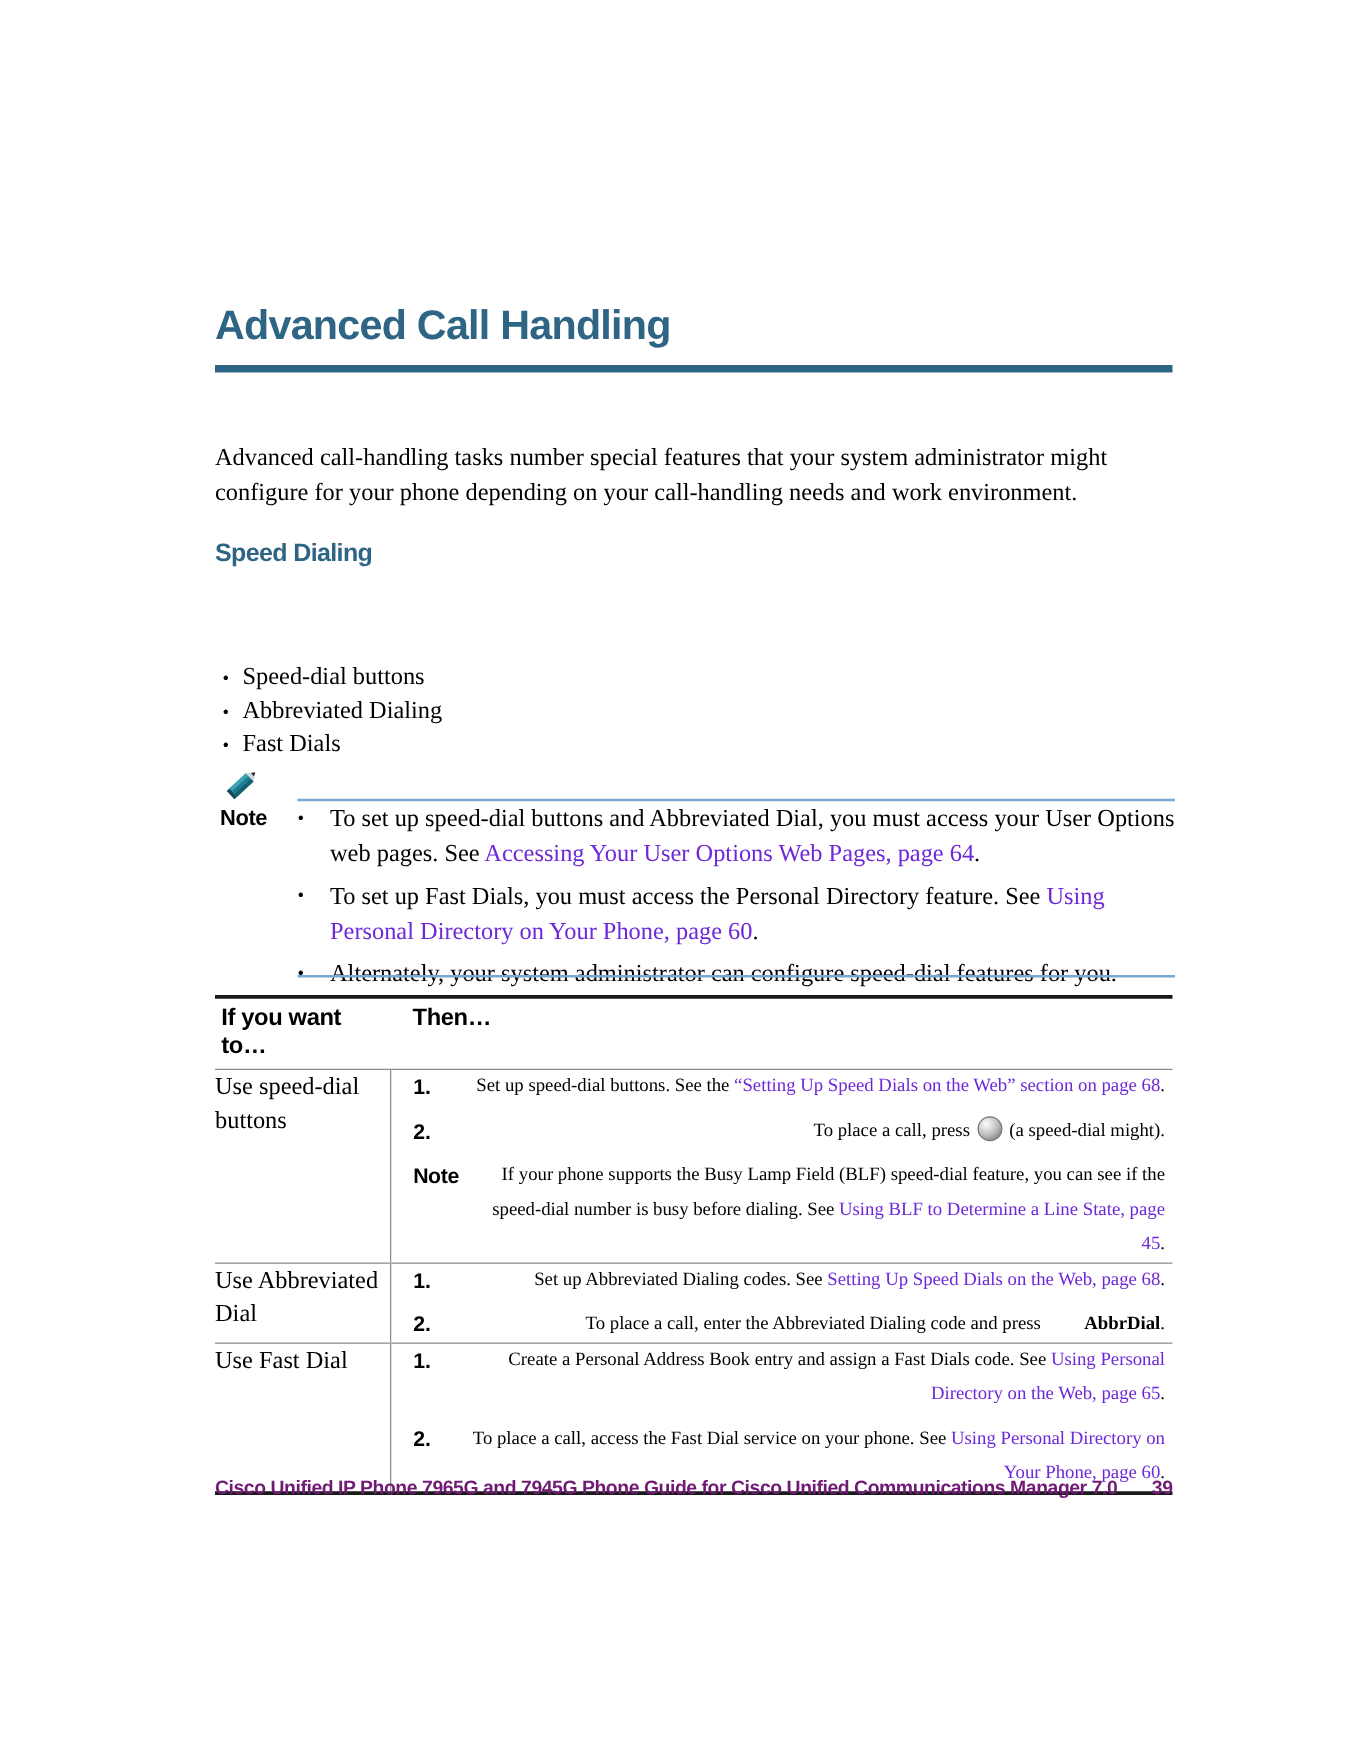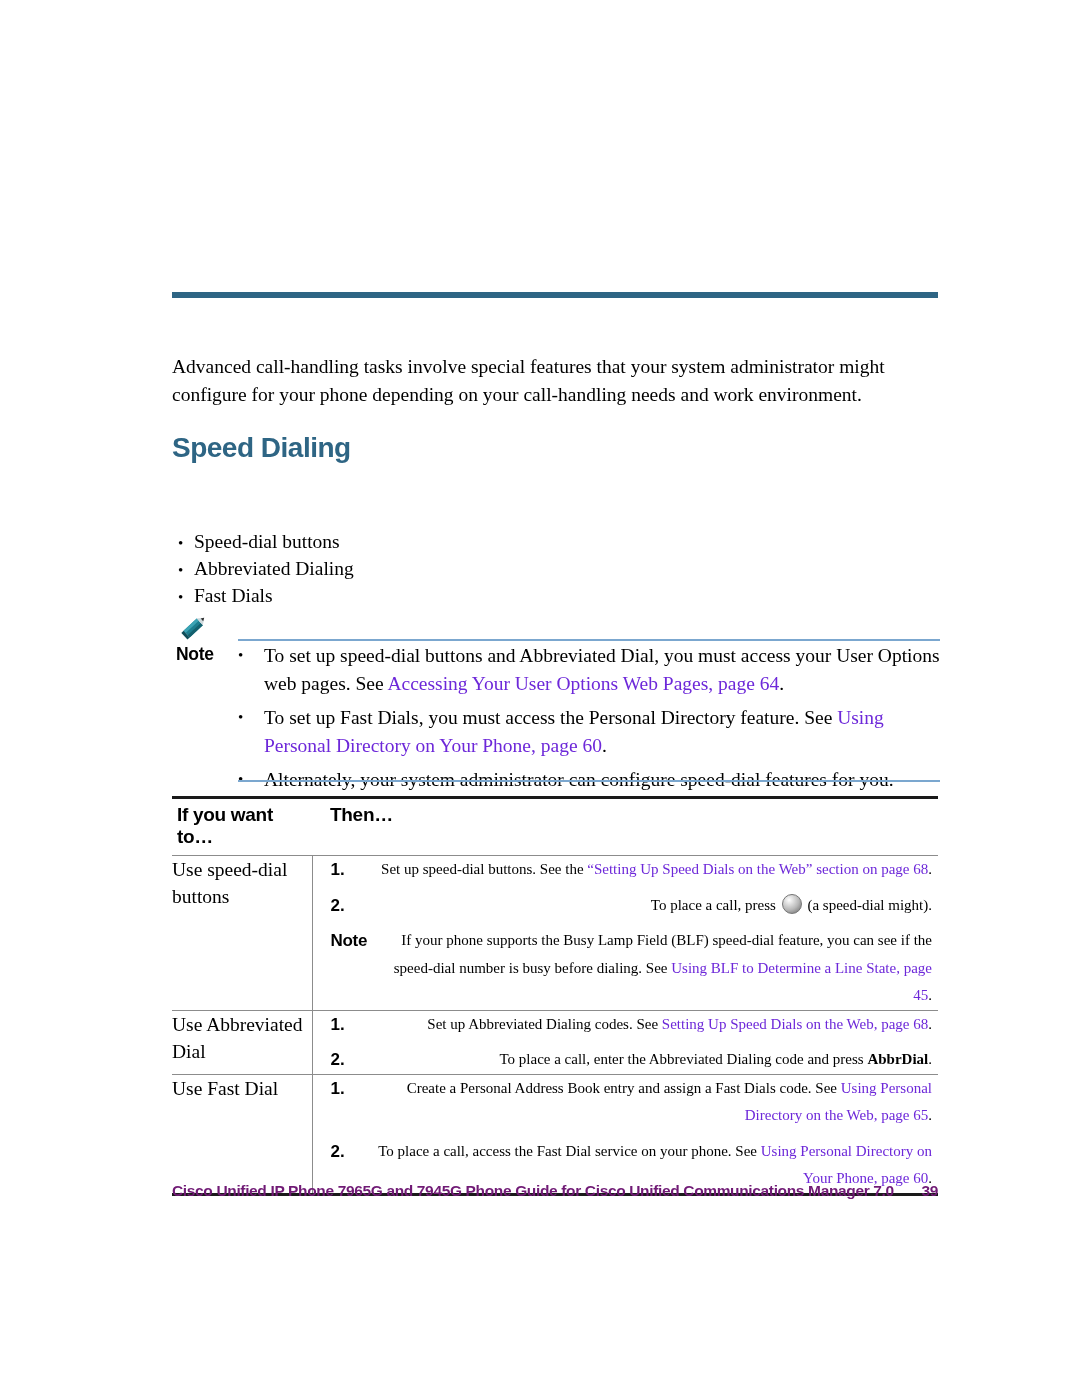--- a/index.html
+++ b/index.html
@@ -58,21 +58,21 @@
     text-align: left;
   }
 
   
   .section-heading {
     position: absolute;
     left: 172px;
     top: 432px;
     font-family: "Liberation Sans", sans-serif;
     font-weight: bold;
-    font-size: 28px;
+    font-size: 20px;
     letter-spacing: -0.5px;
     color: #2e6584;
     white-space: nowrap;
   }
 
   .section-para {
     position: absolute;
     left: 172px;
     top: 485px;
     width: 770px;
@@ -239,21 +239,21 @@
   .step-body {
     flex: 1 1 auto;
     font-size: 15px;
     line-height: 27.5px;
     padding-right: 6px;
     text-align: right;
   }
 
   
   .lnk { color: #6d28d9; }
-  .bold { font-weight: bold; font-family: "Liberation Serif", serif; }
+  .bold { font-weight: bold; font-family: "Liberation Serif", serif; margin-left: 31px; }
 
   
   .sd-button {
     display: inline-block;
     width: 20px;
     height: 20px;
     border-radius: 50%;
     vertical-align: -4px;
     margin: 0 2px;
     background: radial-gradient(circle at 34% 28%, #ffffff 0%, #e2e2e2 22%, #b8b8b8 55%, #8a8a8a 80%, #6d6d6d 100%);
@@ -276,23 +276,24 @@
     letter-spacing: -0.35px;
     color: #701a75;
   }
   .footer-page { font-size: 15.5px; margin-left: 20px; }
 </style>
 </head>
 <body>
 
 <div class="page">
 
+  <div class="chapter-title">Advanced Call Handling</div>
   <div class="chapter-rule"></div>
 
-  <div class="intro">Advanced call-handling tasks involve special features that your system administrator might configure for your phone depending on your call-handling needs and work environment.</div>
+  <div class="intro">Advanced call-handling tasks number special features that your system administrator might configure for your phone depending on your call-handling needs and work environment.</div>
 
   <div class="section-heading">Speed Dialing</div>
 
   <div class="bullets">
     <div class="bullet-row">
       <span class="bullet-dot">•</span>
       <span>Speed-dial buttons</span>
     </div>
     <div class="bullet-row">
       <span class="bullet-dot">•</span>

